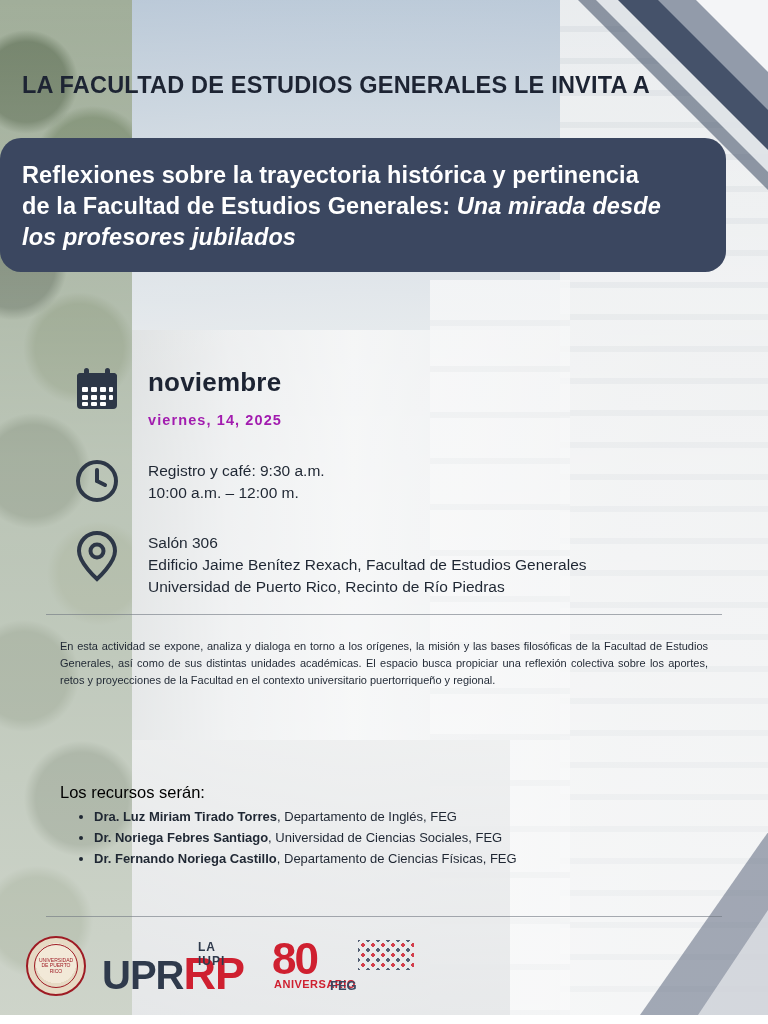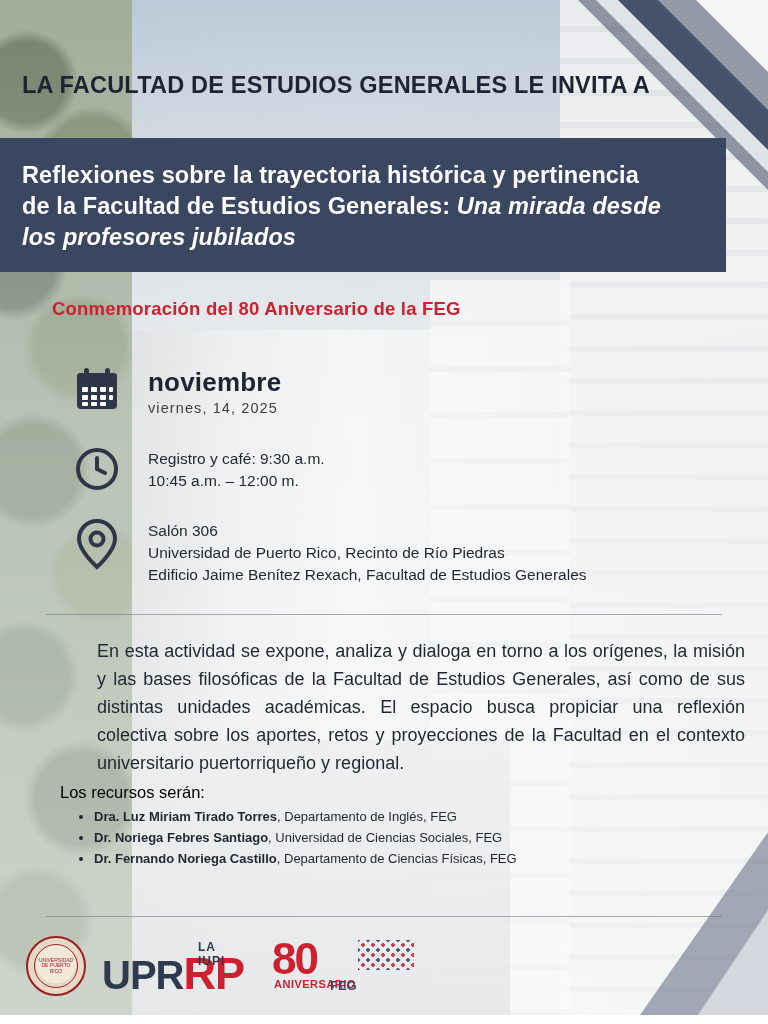--- a/index.html
+++ b/index.html
@@ -82,50 +82,51 @@
 
   
   .kicker {
     position: absolute; left: 22px; top: 72px; right: 60px;
     font-size: 23.5px; font-weight: bold; color: #1d2433; letter-spacing: .2px;
   }
   .title-band {
     position: absolute; left: 0; top: 138px; width: 726px; height: 134px;
     background: #3b4760; color: #ffffff;
     padding: 22px 26px 0 22px;
+    border-radius: 21px;
   }
   .title-band .t1 {
     font-size: 23.5px; font-weight: bold; line-height: 1.32; letter-spacing: .1px;
   }
   .title-band .t1 .ital { font-style: italic; }
 
   .subtitle {
     position: absolute; left: 52px; top: 298px;
     color: #cf2030; font-weight: bold; font-size: 18.5px; letter-spacing: .2px;
   }
 
   
   .info { position: absolute; left: 74px; top: 366px; width: 640px; }
   .row { display: flex; align-items: flex-start; margin-bottom: 24px; }
   .row .ic { width: 74px; flex: 0 0 74px; display:flex; align-items:flex-start; justify-content:flex-start; }
   .row .txt { color: #1f2733; font-size: 15.5px; line-height: 1.42; padding-top: 2px; }
   .month { font-size: 26px; font-weight: bold; color: #1d2433; letter-spacing: .2px; line-height: 1.1; }
-  .dateline { font-size: 14.5px; font-weight: normal; color: #404040; letter-spacing: 1.1px; margin-top: 1px; }
+  .dateline { font-size: 14.5px; font-weight: bold; color: #a21caf; letter-spacing: 1.1px; margin-top: 13px; }
 
   .divider {
     position: absolute; left: 46px; width: 676px; height: 1px;
     background: #6f7681; opacity: .6;
   }
   .divider.top { top: 614px; }
   .divider.bottom { top: 916px; }
 
   
   .body-copy {
     position: absolute; left: 60px; top: 638px; width: 648px;
-    color: #1f2733; font-size: 18px; line-height: 1.55; text-align: justify; margin-left: 37px;
+    color: #1f2733; font-size: 11px; line-height: 1.55; text-align: justify;
   }
   .resources-label {
     position: absolute; left: 60px; top: 783px; color: #000000; font-size: 16.5px;
   }
   .resources {
     position: absolute; left: 60px; top: 806px; width: 660px;
     color: #1f2733; font-size: 13px; line-height: 1.62;
   }
   .resources li { margin-left: 34px; }
   .resources b { font-weight: bold; }
@@ -183,21 +184,20 @@
 
   <div class="kicker">LA FACULTAD DE ESTUDIOS GENERALES LE INVITA A</div>
 
   <div class="title-band">
     <div class="t1">
       <span>Reflexiones sobre la trayectoria histórica y pertinencia</span><br>
       <span>de la Facultad de Estudios Generales: </span><span class="ital">Una mirada desde los profesores jubilados</span>
     </div>
   </div>
 
-  <div class="subtitle">Conmemoración del 80 Aniversario de la FEG</div>
 
   <div class="info">
 
     <div class="row">
       <div class="ic">
         <svg width="46" height="46" viewBox="0 0 46 46">
           <rect x="3" y="7" width="40" height="36" rx="4" fill="#2d3747"></rect>
           <rect x="3" y="7" width="40" height="10" rx="4" fill="#2d3747"></rect>
           <rect x="10" y="2" width="5" height="9" rx="2.5" fill="#2d3747"></rect>
           <rect x="31" y="2" width="5" height="9" rx="2.5" fill="#2d3747"></rect>
@@ -225,35 +225,35 @@
     <div class="row" style="margin-top:28px;">
       <div class="ic">
         <svg width="46" height="46" viewBox="0 0 46 46">
           <circle cx="23" cy="23" r="19" fill="none" stroke="#2d3747" stroke-width="4"></circle>
           <line x1="23" y1="23" x2="23" y2="12" stroke="#2d3747" stroke-width="4" stroke-linecap="round"></line>
           <line x1="23" y1="23" x2="31" y2="27" stroke="#2d3747" stroke-width="4" stroke-linecap="round"></line>
         </svg>
       </div>
       <div class="txt">
         <div>Registro y café: 9:30 a.m.</div>
-        <div>10:45 a.m. – 12:00 m.</div>
+        <div>10:00 a.m. – 12:00 m.</div>
       </div>
     </div>
 
     <div class="row" style="margin-top:26px;">
       <div class="ic">
         <svg width="46" height="52" viewBox="0 0 46 52">
           <path d="M23 3 C13 3 5 11 5 21 C5 33 23 49 23 49 C23 49 41 33 41 21 C41 11 33 3 23 3 Z" fill="none" stroke="#2d3747" stroke-width="4"></path>
           <circle cx="23" cy="21" r="6.5" fill="none" stroke="#2d3747" stroke-width="4"></circle>
         </svg>
       </div>
       <div class="txt">
         <div>Salón 306</div>
+        <div>Edificio Jaime Benítez Rexach, Facultad de Estudios Generales</div>
         <div>Universidad de Puerto Rico, Recinto de Río Piedras</div>
-        <div>Edificio Jaime Benítez Rexach, Facultad de Estudios Generales</div>
       </div>
     </div>
 
   </div>
 
   <div class="divider top"></div>
 
   <div class="body-copy">En esta actividad se expone, analiza y dialoga en torno a los orígenes, la misión y las bases filosóficas de la Facultad de Estudios Generales, así como de sus distintas unidades académicas. El espacio busca propiciar una reflexión colectiva sobre los aportes, retos y proyecciones de la Facultad en el contexto universitario puertorriqueño y regional.</div>
 
   <div class="resources-label">Los recursos serán:</div>

